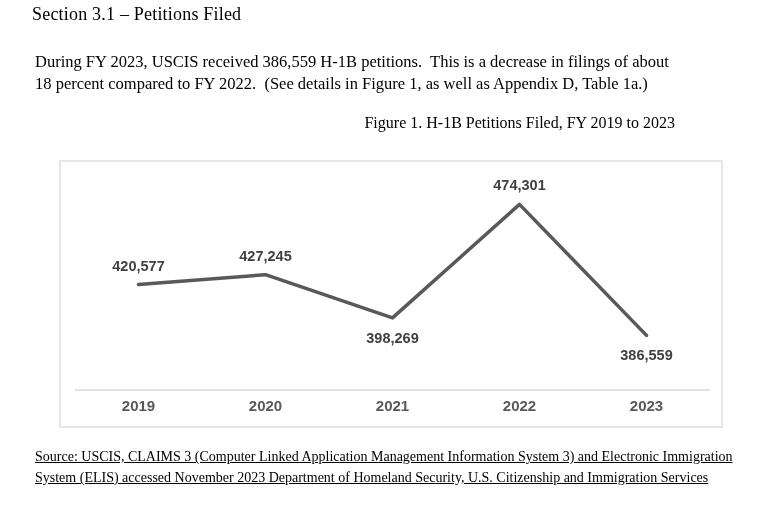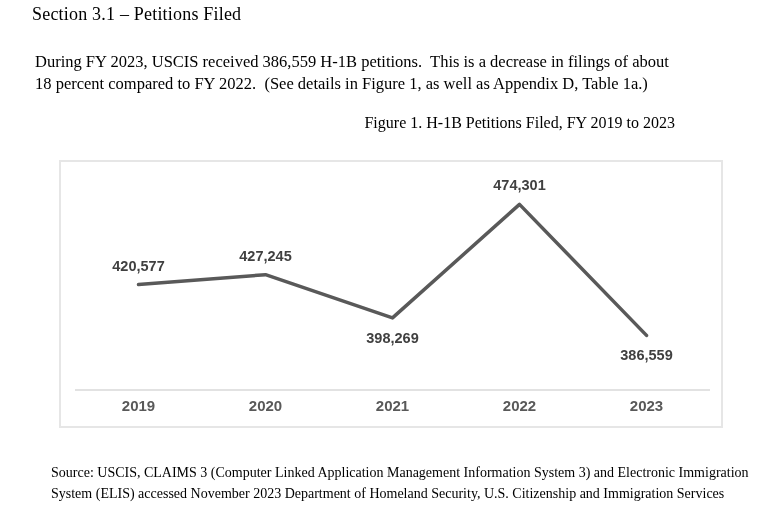--- a/index.html
+++ b/index.html
@@ -66,24 +66,25 @@
     font-size: 15px;
     font-weight: 700;
     fill: #595959;
     text-anchor: middle;
   }
   .source {
     position: absolute;
     left: 35px;
     top: 446px;
     width: 720px;
-    margin: 16px;
+    margin: 0;
     font-size: 14px;
     line-height: 21px;
     white-space: pre-wrap;
+    text-decoration: underline;
   }
 </style>
 </head>
 <body>
 
 <div class="page">
 
   <h1 class="section-title">Section 3.1 – Petitions Filed</h1>
 
   <p class="body-text">During FY 2023, USCIS received 386,559 H-1B petitions.  This is a decrease in filings of about

